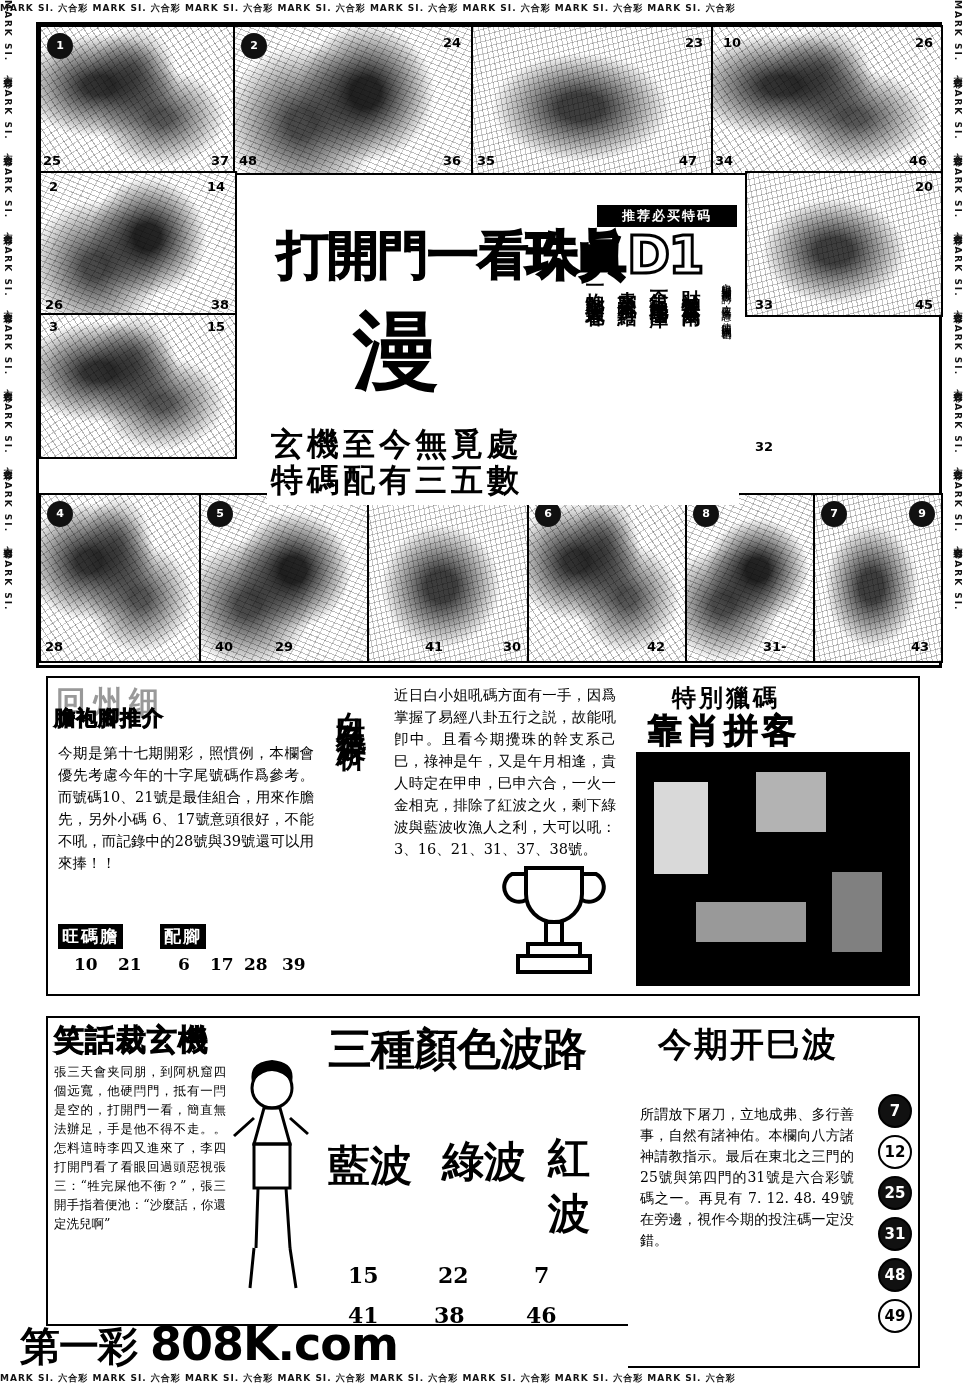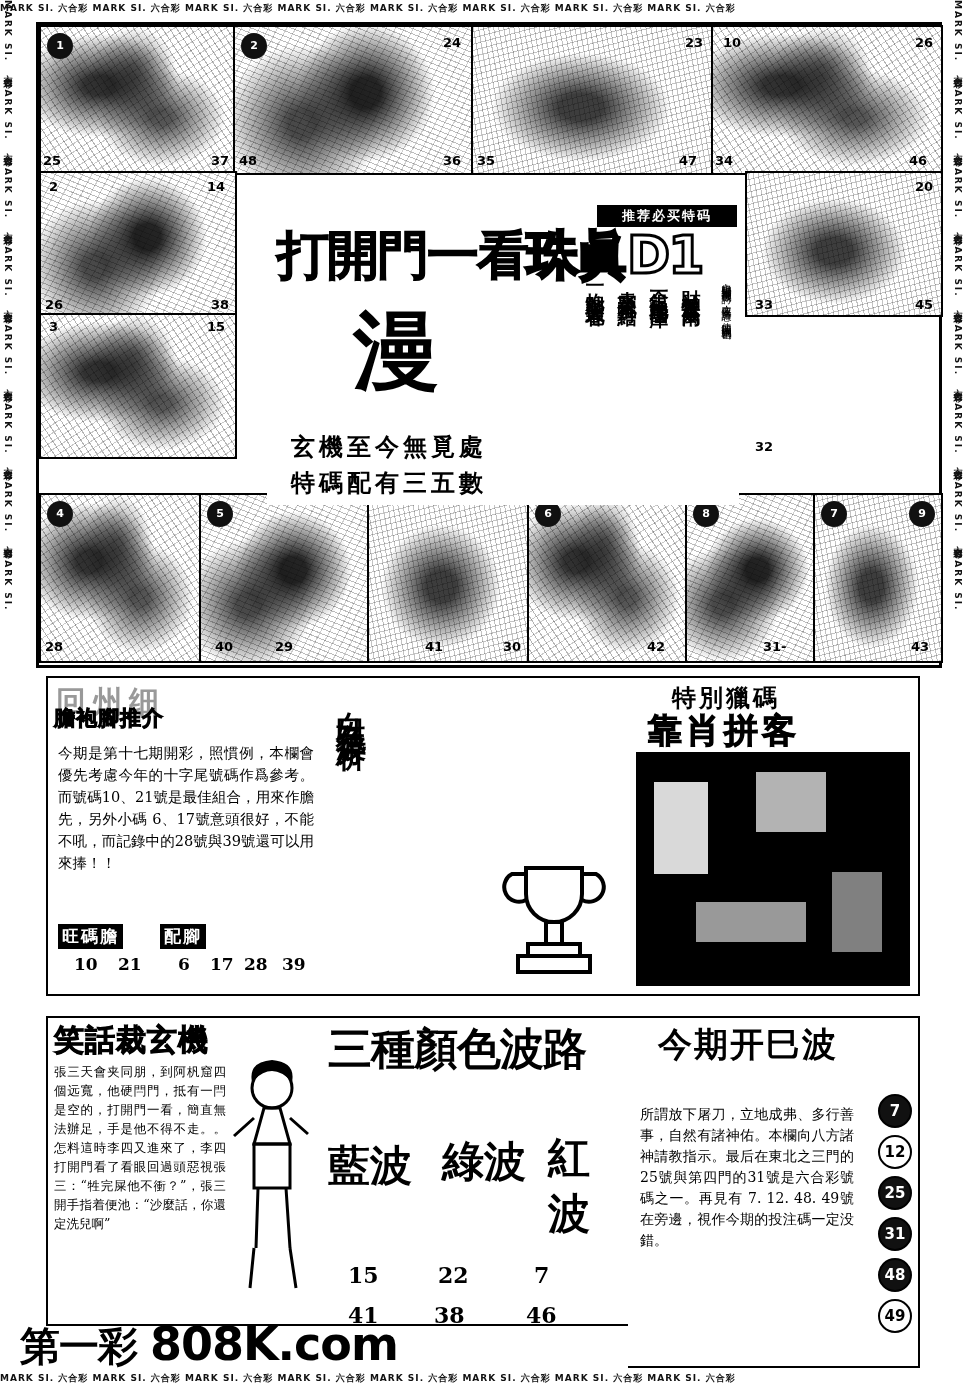--- a/index.html
+++ b/index.html
@@ -39,21 +39,21 @@
       repeating-linear-gradient(80deg, rgba(0,0,0,.25) 0 1px, rgba(0,0,0,0) 1px 5px),
       repeating-linear-gradient(-15deg, rgba(0,0,0,.25) 0 1px, rgba(0,0,0,0) 1px 6px);}
 
   
   .titleblock{position:absolute;left:228px;top:172px;width:472px;height:308px;background:#fff;border:0;}
   .bigtitle{position:absolute;left:10px;top:24px;font-size:52px;font-weight:bold;letter-spacing:-2px;font-family:"DejaVu Sans",sans-serif;
      -webkit-text-stroke:1px #000;}
   .bigtitle .out{color:#fff;-webkit-text-stroke:3px #000;}
   .man{position:absolute;left:86px;top:96px;font-size:86px;font-weight:bold;font-family:"DejaVu Serif",serif;}
   .poem{position:absolute;top:78px;writing-mode:vertical-rl;font-size:19px;font-weight:bold;line-height:30px;letter-spacing:3px;font-family:"DejaVu Serif",serif;}
-  .couplet{position:absolute;left:24px;top:232px;font-size:24px;font-weight:bold;letter-spacing:4px;font-family:Liberation Serif, serif;line-height:36px;}
+  .couplet{position:absolute;left:4px;top:232px;font-size:32px;font-weight:bold;letter-spacing:4px;font-family:Liberation Mono, monospace;line-height:36px;}
   .tinynote{position:absolute;right:6px;top:78px;writing-mode:vertical-rl;font-size:10px;line-height:14px;letter-spacing:1px;}
   .blackbar{position:absolute;left:330px;top:8px;width:140px;height:22px;background:#000;color:#fff;font-size:13px;font-weight:bold;text-align:center;line-height:22px;letter-spacing:2px;}
 
   
   .panel{position:absolute;border:2px solid #000;background:#fff;overflow:hidden;}
 
   .bodytext{font-size:14.5px;line-height:22px;font-family:"DejaVu Serif",serif;text-align:justify;}
   .vhead{writing-mode:vertical-rl;font-size:30px;font-weight:bold;letter-spacing:6px;font-family:"DejaVu Serif",serif;}
 
   .numrow{font-size:17px;font-weight:bold;font-family:"DejaVu Serif",serif;}
@@ -201,20 +201,21 @@
     <div class="numrow" style="position:absolute;left:26px;top:276px">10</div>
     <div class="numrow" style="position:absolute;left:70px;top:276px">21</div>
     <div class="numrow" style="position:absolute;left:130px;top:276px">6</div>
     <div class="numrow" style="position:absolute;left:162px;top:276px">17</div>
     <div class="numrow" style="position:absolute;left:196px;top:276px">28</div>
     <div class="numrow" style="position:absolute;left:234px;top:276px">39</div>
   </div>
 
   <div class="panel" style="left:322px;top:676px;width:306px;height:316px;border-left:0">
     <div class="vhead" style="position:absolute;left:8px;top:10px;height:280px">白姓色波分析</div>
+    <div class="bodytext" style="position:absolute;left:72px;top:6px;width:222px">近日白小姐吼碼方面有一手，因爲掌握了易經八卦五行之説，故能吼卽中。且看今期攪珠的幹支系己巳，祿神是午，又是午月相逢，貴人時定在甲申，巳申六合，一火一金相克，排除了紅波之火，剩下綠波與藍波收漁人之利，大可以吼：3、16、21、31、37、38號。</div>
 
     <svg class="trophy" style="left:172px;top:178px" width="120" height="130" viewBox="0 0 120 130">
       <path d="M32 12 h56 v26 a28 28 0 0 1 -56 0 z" fill="none" stroke="#000" stroke-width="4"></path>
       <path d="M32 18 h-14 a14 14 0 0 0 14 26" fill="none" stroke="#000" stroke-width="4"></path>
       <path d="M88 18 h14 a14 14 0 0 1 -14 26" fill="none" stroke="#000" stroke-width="4"></path>
       <rect x="52" y="66" width="16" height="22" fill="none" stroke="#000" stroke-width="4"></rect>
       <rect x="34" y="88" width="52" height="12" fill="none" stroke="#000" stroke-width="4"></rect>
       <rect x="24" y="100" width="72" height="16" fill="none" stroke="#000" stroke-width="4"></rect>
     </svg>
   </div>

